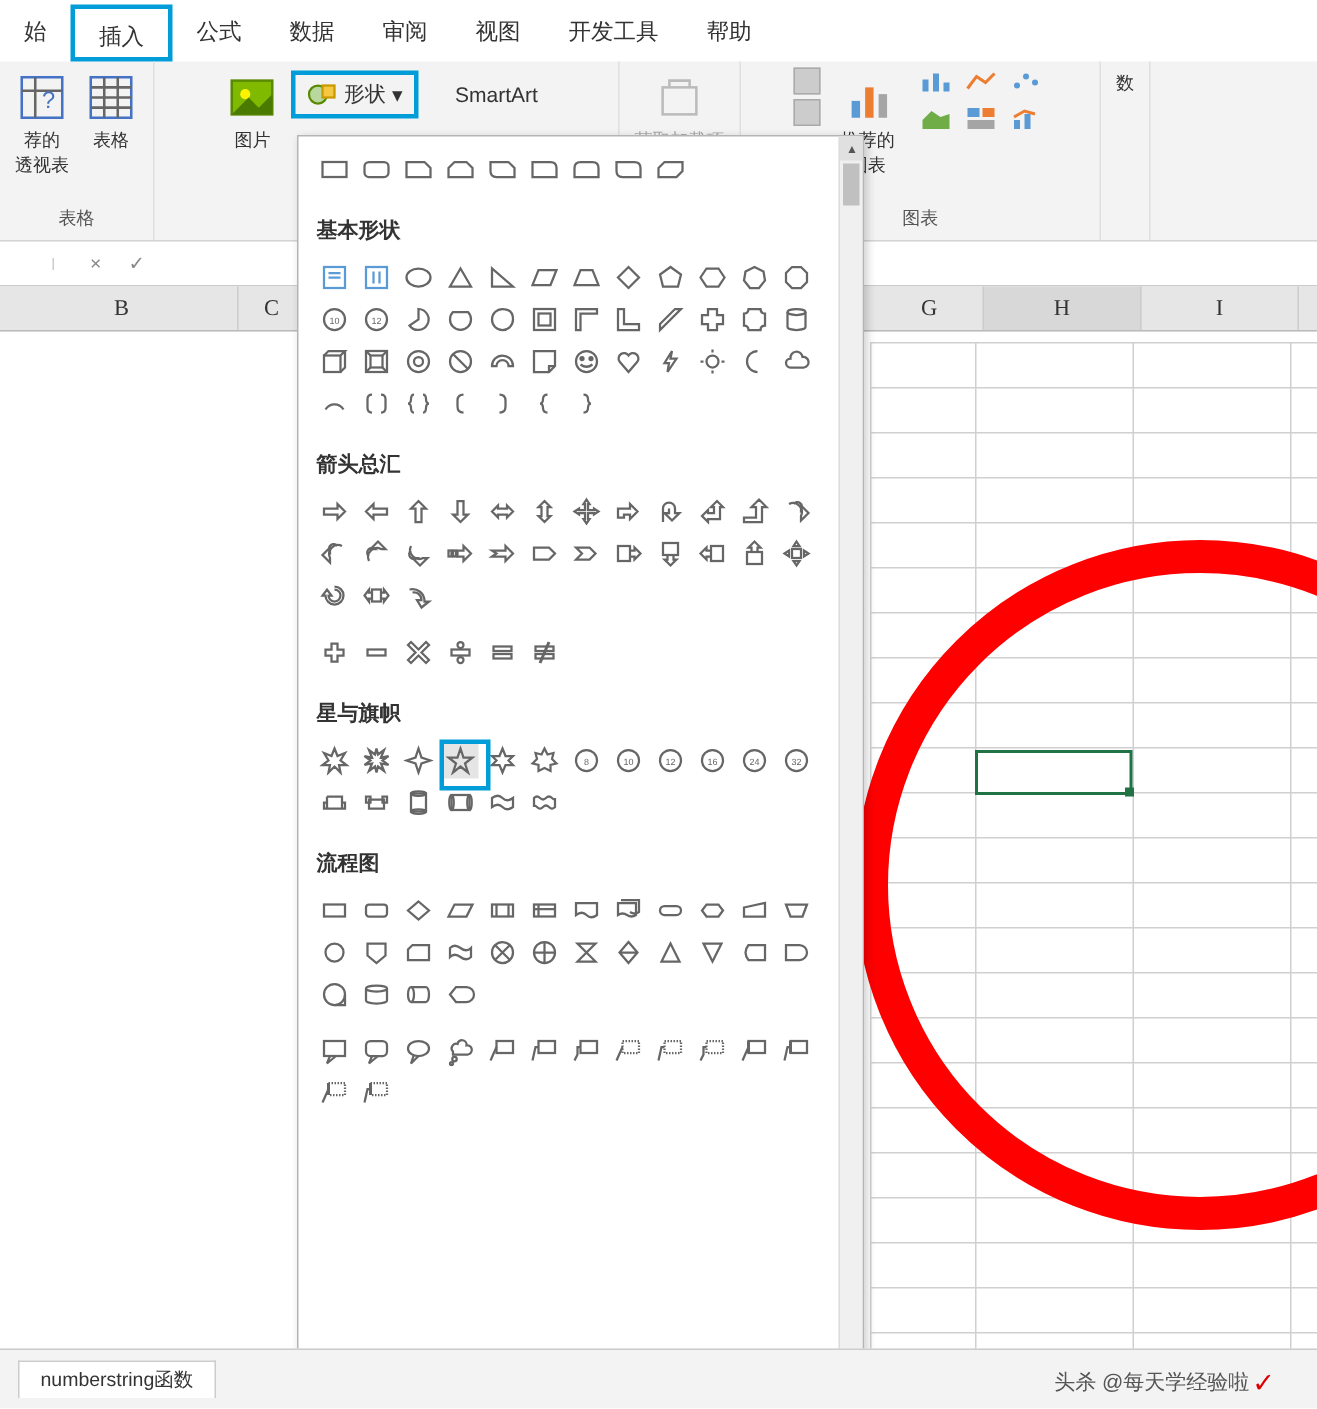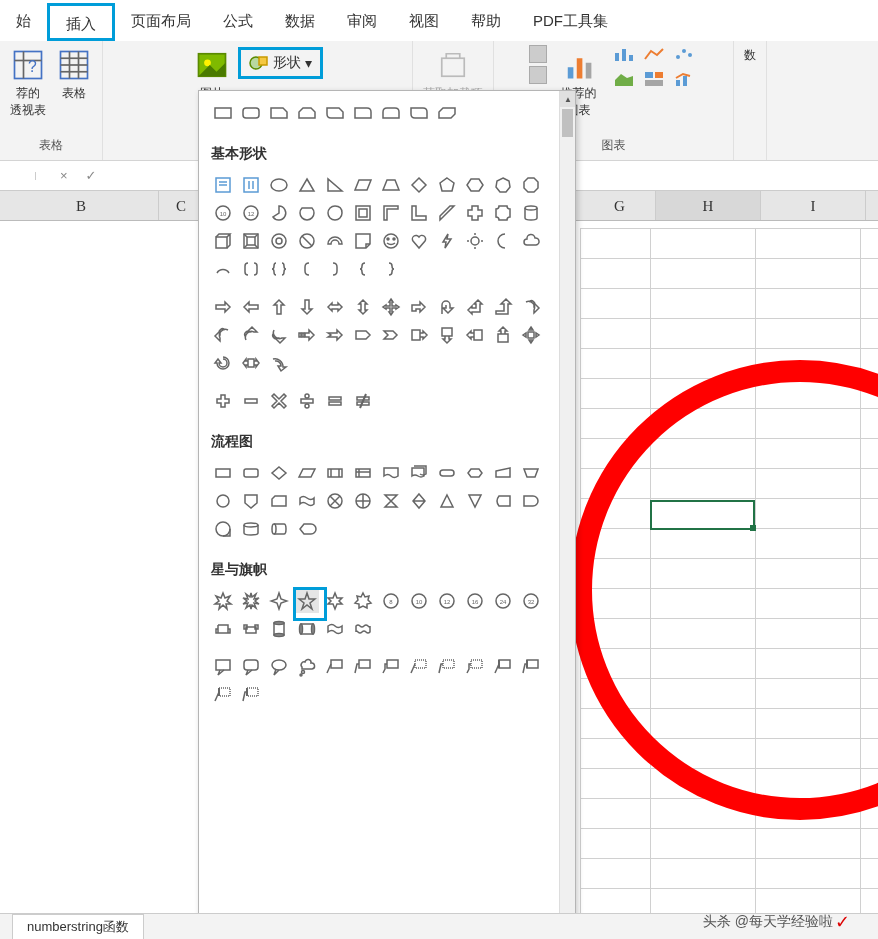--- a/index.html
+++ b/index.html
@@ -58,43 +58,42 @@
 
 .sp-section { margin: 6px 0 10px; }
 .sp-title { font-size: 14px; font-weight: bold; padding: 6px 4px 10px; }
 .sp-row { display: flex; flex-wrap: wrap; gap: 4px; padding: 0 4px 4px; }
 .sp-shape { width: 24px; height: 24px; display: flex; align-items: center; justify-content: center; cursor: pointer; color: #666; }
 .sp-shape svg { width: 20px; height: 20px; }
 .sp-shape.hover { background: #e5e5e5; }
 .star-highlight { position: absolute; border: 3px solid #009dd9; pointer-events: none; }
 
 
-.sheet-tabs { position: absolute; bottom: 0; left: 0; right: 0; height: 26px; background: #f3f3f3; border-top: 1px solid #ccc; display: flex; align-items: center; padding: 0 12px; gap: 4px; font-size: 13px; }
+.sheet-tabs { position: absolute; bottom: 0; left: 0; right: 0; height: 40px; background: #f3f3f3; border-top: 1px solid #ccc; display: flex; align-items: center; padding: 0 12px; gap: 4px; font-size: 13px; }
 .sheet-tab { padding: 3px 14px; background: #fff; border: 1px solid #ccc; border-bottom: none; }
 
 
 .watermark { position: absolute; bottom: 6px; right: 28px; font-size: 14px; color: #555; display: flex; align-items: center; gap: 2px; }
 .watermark .check { color: #d00; font-size: 18px; }
 
 svg { stroke: #666; stroke-width: 1.5; fill: none; }
 .filled svg { fill: #666; }
 </style>
 </head>
 <body>
 
 <div class="ribbon-tabs">
   <div class="tab">始</div>
   <div class="tab highlighted">插入</div>
-  <div class="tab">页面布局</div>
   <div class="tab">公式</div>
   <div class="tab">数据</div>
   <div class="tab">审阅</div>
   <div class="tab">视图</div>
+  <div class="tab">开发工具</div>
   <div class="tab">帮助</div>
-  <div class="tab">PDF工具集</div>
 </div>
 
 <div class="ribbon">
   <div class="ribbon-group">
     <div class="group-body">
       <div class="group-btn">
         <div class="icon-large">
             <svg viewBox="0 0 32 32">
               <rect x="4" y="4" width="24" height="24" stroke="#4472c4"></rect>
               <line x1="4" y1="12" x2="28" y2="12"></line>
@@ -127,21 +126,21 @@
       <div class="group-btn">
         <div class="icon-large">
             <svg viewBox="0 0 32 32">
               <rect x="4" y="6" width="24" height="20" fill="#7fba00" stroke="#5a8a00"></rect>
               <circle cx="12" cy="14" r="3" fill="#fff200" stroke="none"></circle>
               <path d="M4 26 L14 16 L20 22 L28 14 L28 26 Z" fill="#4a7a00" stroke="none"></path>
             </svg>
           </div>
         <span>图片</span>
       </div>
-      <div style="display:flex;flex-direction:column;gap:12px">
+      <div style="display:flex;flex-direction:row;gap:12px">
         <div class="shapes-btn">
           <span class="icon-sm">
               <svg viewBox="0 0 20 20">
                 <circle cx="7" cy="10" r="6" fill="#b8d8a0" stroke="#5a8a00"></circle>
                 <rect x="10" y="4" width="8" height="8" fill="#f4c842" stroke="#c89a00"></rect>
               </svg>
             </span>
           <span>形状</span>
           <span>▾</span>
         </div>
@@ -572,20 +571,21 @@
           </div>
         <div class="sp-shape">
             <svg viewBox="0 0 20 20">
               <path d="M8 4 Q11 4 11 7 Q11 10 13 10 Q11 10 11 13 Q11 16 8 16"></path>
             </svg>
           </div>
       </div>
     </div>
 
     <div class="sp-section">
+      <div class="sp-title">箭头总汇</div>
       <div class="sp-row">
         <div class="sp-shape">
             <svg viewBox="0 0 20 20">
               <path d="M3 8 L12 8 L12 5 L17 10 L12 15 L12 12 L3 12 Z"></path>
             </svg>
           </div>
         <div class="sp-shape">
             <svg viewBox="0 0 20 20">
               <path d="M17 8 L8 8 L8 5 L3 10 L8 15 L8 12 L17 12 Z"></path>
             </svg>
@@ -759,20 +759,127 @@
         <div class="sp-shape">
             <svg viewBox="0 0 20 20">
               <rect x="4" y="6" width="12" height="3"></rect>
               <rect x="4" y="11" width="12" height="3"></rect>
               <line x1="7" y1="17" x2="13" y2="3" stroke-width="2"></line>
             </svg>
           </div>
       </div>
     </div>
 
+    <div class="sp-section" style="position:relative">
+      <div class="sp-title">星与旗帜</div>
+      <div class="sp-row">
+        <div class="sp-shape">
+            <svg viewBox="0 0 20 20">
+              <path d="M10 2 L12 7 L17 5 L14 10 L18 13 L13 13 L14 18 L10 14 L6 18 L7 13 L2 13 L6 10 L3 5 L8 7 Z"></path>
+            </svg>
+          </div>
+        <div class="sp-shape">
+            <svg viewBox="0 0 20 20">
+              <path d="M10 2 L11 6 L15 3 L13 8 L18 7 L14 10 L18 13 L13 12 L15 17 L11 14 L10 18 L9 14 L5 17 L7 12 L2 13 L6 10 L2 7 L7 8 L5 3 L9 6 Z"></path>
+            </svg>
+          </div>
+        <div class="sp-shape">
+            <svg viewBox="0 0 20 20">
+              <path d="M10 2 L12 8 L18 10 L12 12 L10 18 L8 12 L2 10 L8 8 Z"></path>
+            </svg>
+          </div>
+        <div class="sp-shape hover">
+            <svg viewBox="0 0 20 20">
+              <path d="M10 2 L12 8 L18 8 L13 12 L15 18 L10 14 L5 18 L7 12 L2 8 L8 8 Z"></path>
+            </svg>
+          </div>
+        <div class="sp-shape">
+            <svg viewBox="0 0 20 20">
+              <path d="M10 2 L12 7 L17 7 L14 10 L17 13 L12 13 L10 18 L8 13 L3 13 L6 10 L3 7 L8 7 Z"></path>
+            </svg>
+          </div>
+        <div class="sp-shape">
+            <svg viewBox="0 0 20 20">
+              <polygon points="10,2 12,6 16,5 15,9 18,12 14,13 14,17 10,15 6,17 6,13 2,12 5,9 4,5 8,6"></polygon>
+            </svg>
+          </div>
+        <div class="sp-shape">
+            <svg viewBox="0 0 20 20">
+              <circle cx="10" cy="10" r="7"></circle>
+              <text x="10" y="13" font-size="6" text-anchor="middle" stroke="none" fill="#666">8</text>
+            </svg>
+          </div>
+        <div class="sp-shape">
+            <svg viewBox="0 0 20 20">
+              <circle cx="10" cy="10" r="7"></circle>
+              <text x="10" y="13" font-size="6" text-anchor="middle" stroke="none" fill="#666">10</text>
+            </svg>
+          </div>
+        <div class="sp-shape">
+            <svg viewBox="0 0 20 20">
+              <circle cx="10" cy="10" r="7"></circle>
+              <text x="10" y="13" font-size="6" text-anchor="middle" stroke="none" fill="#666">12</text>
+            </svg>
+          </div>
+        <div class="sp-shape">
+            <svg viewBox="0 0 20 20">
+              <circle cx="10" cy="10" r="7"></circle>
+              <text x="10" y="13" font-size="6" text-anchor="middle" stroke="none" fill="#666">16</text>
+            </svg>
+          </div>
+        <div class="sp-shape">
+            <svg viewBox="0 0 20 20">
+              <circle cx="10" cy="10" r="7"></circle>
+              <text x="10" y="13" font-size="6" text-anchor="middle" stroke="none" fill="#666">24</text>
+            </svg>
+          </div>
+        <div class="sp-shape">
+            <svg viewBox="0 0 20 20">
+              <circle cx="10" cy="10" r="7"></circle>
+              <text x="10" y="13" font-size="6" text-anchor="middle" stroke="none" fill="#666">32</text>
+            </svg>
+          </div>
+        <div class="sp-shape">
+            <svg viewBox="0 0 20 20">
+              <path d="M5 6 L15 6 L15 14 L17 14 L17 10 L15 10 M5 14 L3 14 L3 10 L5 10 M5 6 L5 14 L15 14"></path>
+            </svg>
+          </div>
+        <div class="sp-shape">
+            <svg viewBox="0 0 20 20">
+              <path d="M5 8 L15 8 L15 14 L5 14 Z M3 6 L6 6 L6 10 L3 10 Z M14 6 L17 6 L17 10 L14 10 Z"></path>
+            </svg>
+          </div>
+        <div class="sp-shape">
+            <svg viewBox="0 0 20 20">
+              <rect x="5" y="4" width="10" height="12"></rect>
+              <ellipse cx="10" cy="4" rx="5" ry="1.5"></ellipse>
+              <ellipse cx="10" cy="16" rx="5" ry="1.5"></ellipse>
+            </svg>
+          </div>
+        <div class="sp-shape">
+            <svg viewBox="0 0 20 20">
+              <rect x="4" y="5" width="12" height="10"></rect>
+              <ellipse cx="4" cy="10" rx="1.5" ry="5"></ellipse>
+              <ellipse cx="16" cy="10" rx="1.5" ry="5"></ellipse>
+            </svg>
+          </div>
+        <div class="sp-shape">
+            <svg viewBox="0 0 20 20">
+              <path d="M3 7 Q7 4 10 7 Q13 10 17 7 L17 13 Q13 16 10 13 Q7 10 3 13 Z"></path>
+            </svg>
+          </div>
+        <div class="sp-shape">
+            <svg viewBox="0 0 20 20">
+              <path d="M3 7 Q5 5 7 7 Q9 9 11 7 Q13 5 15 7 Q17 9 17 7 L17 13 Q15 15 13 13 Q11 11 9 13 Q7 15 5 13 Q3 11 3 13 Z"></path>
+            </svg>
+          </div>
+      </div>
+      <div class="star-highlight" style="top:32px;left:86px;width:34px;height:34px"></div>
+    </div>
+
     <div class="sp-section">
       <div class="sp-title">流程图</div>
       <div class="sp-row">
         <div class="sp-shape">
             <svg viewBox="0 0 20 20">
               <rect x="3" y="6" width="14" height="8"></rect>
             </svg>
           </div>
         <div class="sp-shape">
             <svg viewBox="0 0 20 20">
@@ -914,127 +1021,20 @@
               <ellipse cx="5" cy="10" rx="2" ry="5"></ellipse>
               <path d="M5 5 L15 5 A2 5 0 0 1 15 15 L5 15"></path>
             </svg>
           </div>
         <div class="sp-shape">
             <svg viewBox="0 0 20 20">
               <path d="M3 10 L7 5 L14 5 A5 5 0 0 1 14 15 L7 15 Z"></path>
             </svg>
           </div>
       </div>
-    </div>
-
-    <div class="sp-section" style="position:relative">
-      <div class="sp-title">星与旗帜</div>
-      <div class="sp-row">
-        <div class="sp-shape">
-            <svg viewBox="0 0 20 20">
-              <path d="M10 2 L12 7 L17 5 L14 10 L18 13 L13 13 L14 18 L10 14 L6 18 L7 13 L2 13 L6 10 L3 5 L8 7 Z"></path>
-            </svg>
-          </div>
-        <div class="sp-shape">
-            <svg viewBox="0 0 20 20">
-              <path d="M10 2 L11 6 L15 3 L13 8 L18 7 L14 10 L18 13 L13 12 L15 17 L11 14 L10 18 L9 14 L5 17 L7 12 L2 13 L6 10 L2 7 L7 8 L5 3 L9 6 Z"></path>
-            </svg>
-          </div>
-        <div class="sp-shape">
-            <svg viewBox="0 0 20 20">
-              <path d="M10 2 L12 8 L18 10 L12 12 L10 18 L8 12 L2 10 L8 8 Z"></path>
-            </svg>
-          </div>
-        <div class="sp-shape hover">
-            <svg viewBox="0 0 20 20">
-              <path d="M10 2 L12 8 L18 8 L13 12 L15 18 L10 14 L5 18 L7 12 L2 8 L8 8 Z"></path>
-            </svg>
-          </div>
-        <div class="sp-shape">
-            <svg viewBox="0 0 20 20">
-              <path d="M10 2 L12 7 L17 7 L14 10 L17 13 L12 13 L10 18 L8 13 L3 13 L6 10 L3 7 L8 7 Z"></path>
-            </svg>
-          </div>
-        <div class="sp-shape">
-            <svg viewBox="0 0 20 20">
-              <polygon points="10,2 12,6 16,5 15,9 18,12 14,13 14,17 10,15 6,17 6,13 2,12 5,9 4,5 8,6"></polygon>
-            </svg>
-          </div>
-        <div class="sp-shape">
-            <svg viewBox="0 0 20 20">
-              <circle cx="10" cy="10" r="7"></circle>
-              <text x="10" y="13" font-size="6" text-anchor="middle" stroke="none" fill="#666">8</text>
-            </svg>
-          </div>
-        <div class="sp-shape">
-            <svg viewBox="0 0 20 20">
-              <circle cx="10" cy="10" r="7"></circle>
-              <text x="10" y="13" font-size="6" text-anchor="middle" stroke="none" fill="#666">10</text>
-            </svg>
-          </div>
-        <div class="sp-shape">
-            <svg viewBox="0 0 20 20">
-              <circle cx="10" cy="10" r="7"></circle>
-              <text x="10" y="13" font-size="6" text-anchor="middle" stroke="none" fill="#666">12</text>
-            </svg>
-          </div>
-        <div class="sp-shape">
-            <svg viewBox="0 0 20 20">
-              <circle cx="10" cy="10" r="7"></circle>
-              <text x="10" y="13" font-size="6" text-anchor="middle" stroke="none" fill="#666">16</text>
-            </svg>
-          </div>
-        <div class="sp-shape">
-            <svg viewBox="0 0 20 20">
-              <circle cx="10" cy="10" r="7"></circle>
-              <text x="10" y="13" font-size="6" text-anchor="middle" stroke="none" fill="#666">24</text>
-            </svg>
-          </div>
-        <div class="sp-shape">
-            <svg viewBox="0 0 20 20">
-              <circle cx="10" cy="10" r="7"></circle>
-              <text x="10" y="13" font-size="6" text-anchor="middle" stroke="none" fill="#666">32</text>
-            </svg>
-          </div>
-        <div class="sp-shape">
-            <svg viewBox="0 0 20 20">
-              <path d="M5 6 L15 6 L15 14 L17 14 L17 10 L15 10 M5 14 L3 14 L3 10 L5 10 M5 6 L5 14 L15 14"></path>
-            </svg>
-          </div>
-        <div class="sp-shape">
-            <svg viewBox="0 0 20 20">
-              <path d="M5 8 L15 8 L15 14 L5 14 Z M3 6 L6 6 L6 10 L3 10 Z M14 6 L17 6 L17 10 L14 10 Z"></path>
-            </svg>
-          </div>
-        <div class="sp-shape">
-            <svg viewBox="0 0 20 20">
-              <rect x="5" y="4" width="10" height="12"></rect>
-              <ellipse cx="10" cy="4" rx="5" ry="1.5"></ellipse>
-              <ellipse cx="10" cy="16" rx="5" ry="1.5"></ellipse>
-            </svg>
-          </div>
-        <div class="sp-shape">
-            <svg viewBox="0 0 20 20">
-              <rect x="4" y="5" width="12" height="10"></rect>
-              <ellipse cx="4" cy="10" rx="1.5" ry="5"></ellipse>
-              <ellipse cx="16" cy="10" rx="1.5" ry="5"></ellipse>
-            </svg>
-          </div>
-        <div class="sp-shape">
-            <svg viewBox="0 0 20 20">
-              <path d="M3 7 Q7 4 10 7 Q13 10 17 7 L17 13 Q13 16 10 13 Q7 10 3 13 Z"></path>
-            </svg>
-          </div>
-        <div class="sp-shape">
-            <svg viewBox="0 0 20 20">
-              <path d="M3 7 Q5 5 7 7 Q9 9 11 7 Q13 5 15 7 Q17 9 17 7 L17 13 Q15 15 13 13 Q11 11 9 13 Q7 15 5 13 Q3 11 3 13 Z"></path>
-            </svg>
-          </div>
-      </div>
-      <div class="star-highlight" style="top:32px;left:86px;width:34px;height:34px"></div>
     </div>
 
     <div class="sp-section">
       <div class="sp-row">
         <div class="sp-shape">
             <svg viewBox="0 0 20 20">
               <rect x="3" y="3" width="14" height="10"></rect>
               <path d="M7 13 L5 18 L11 13"></path>
             </svg>
           </div>

